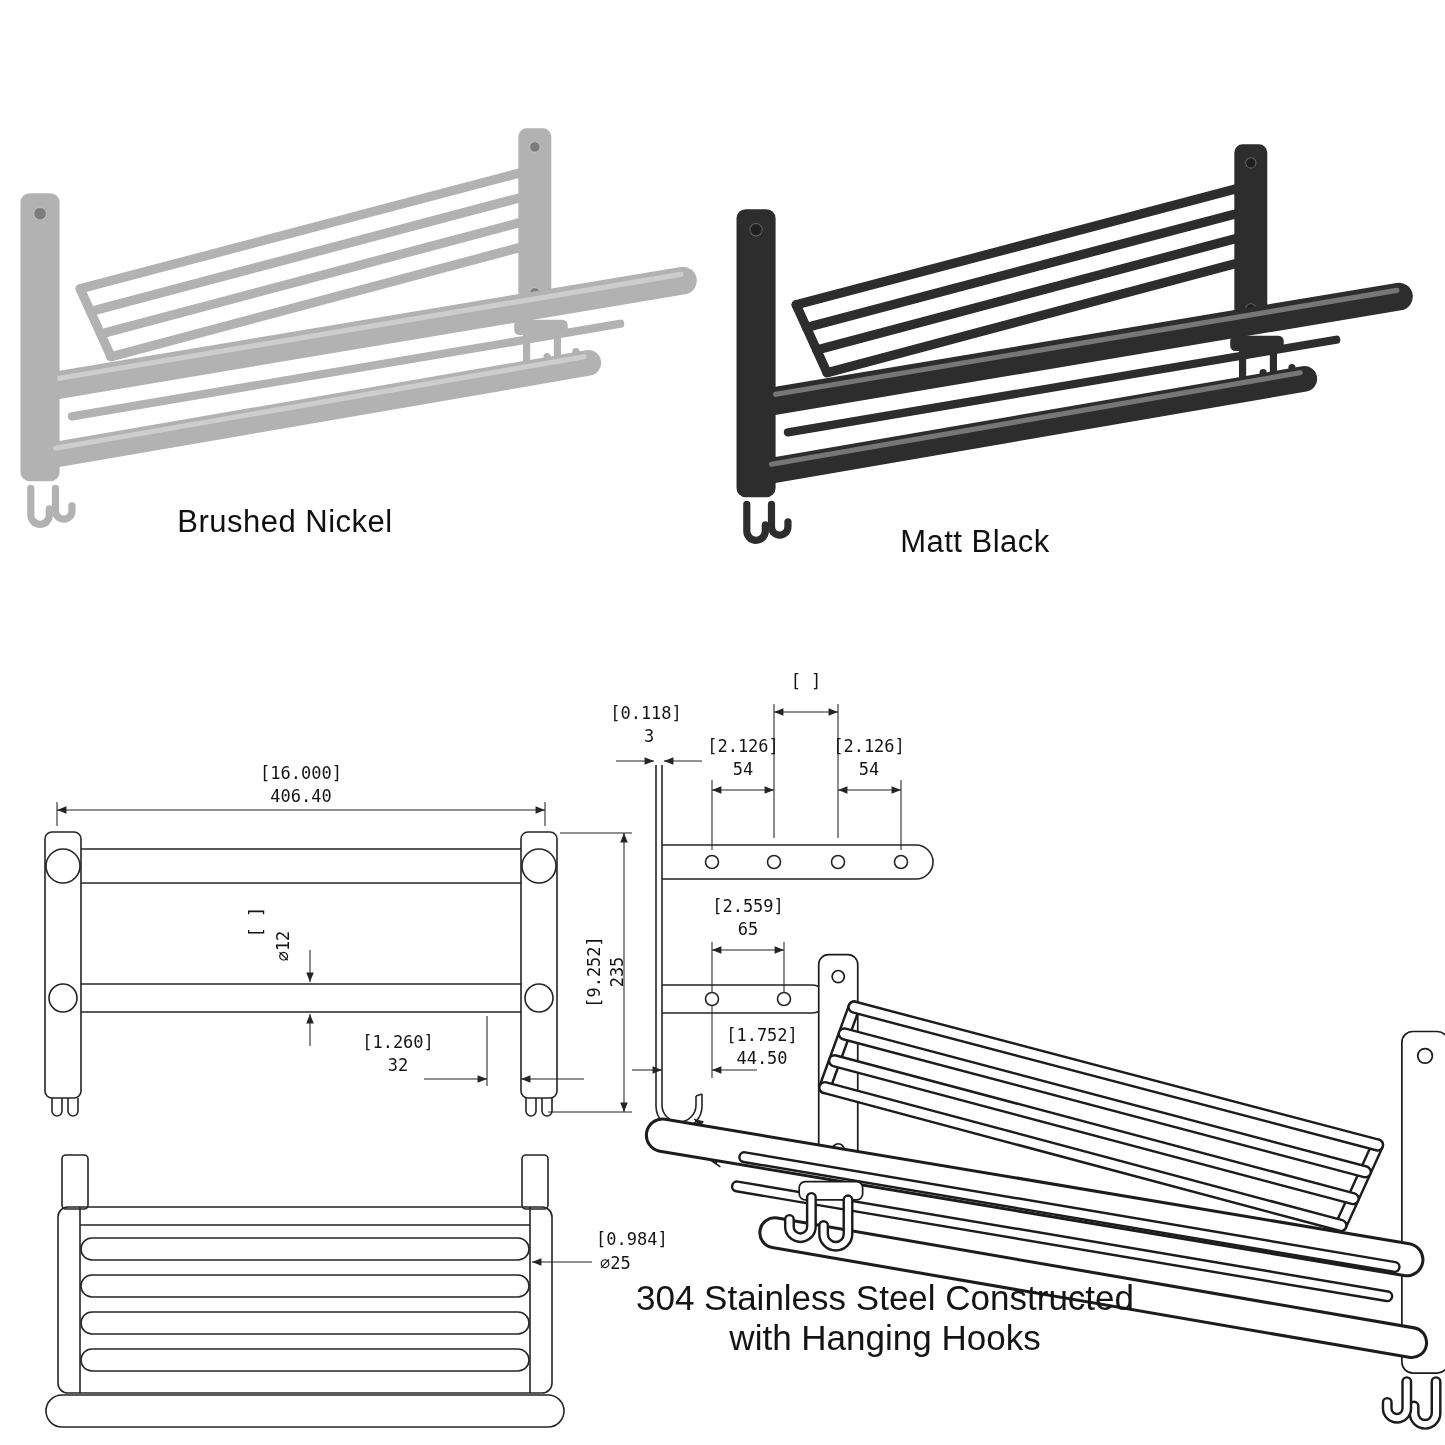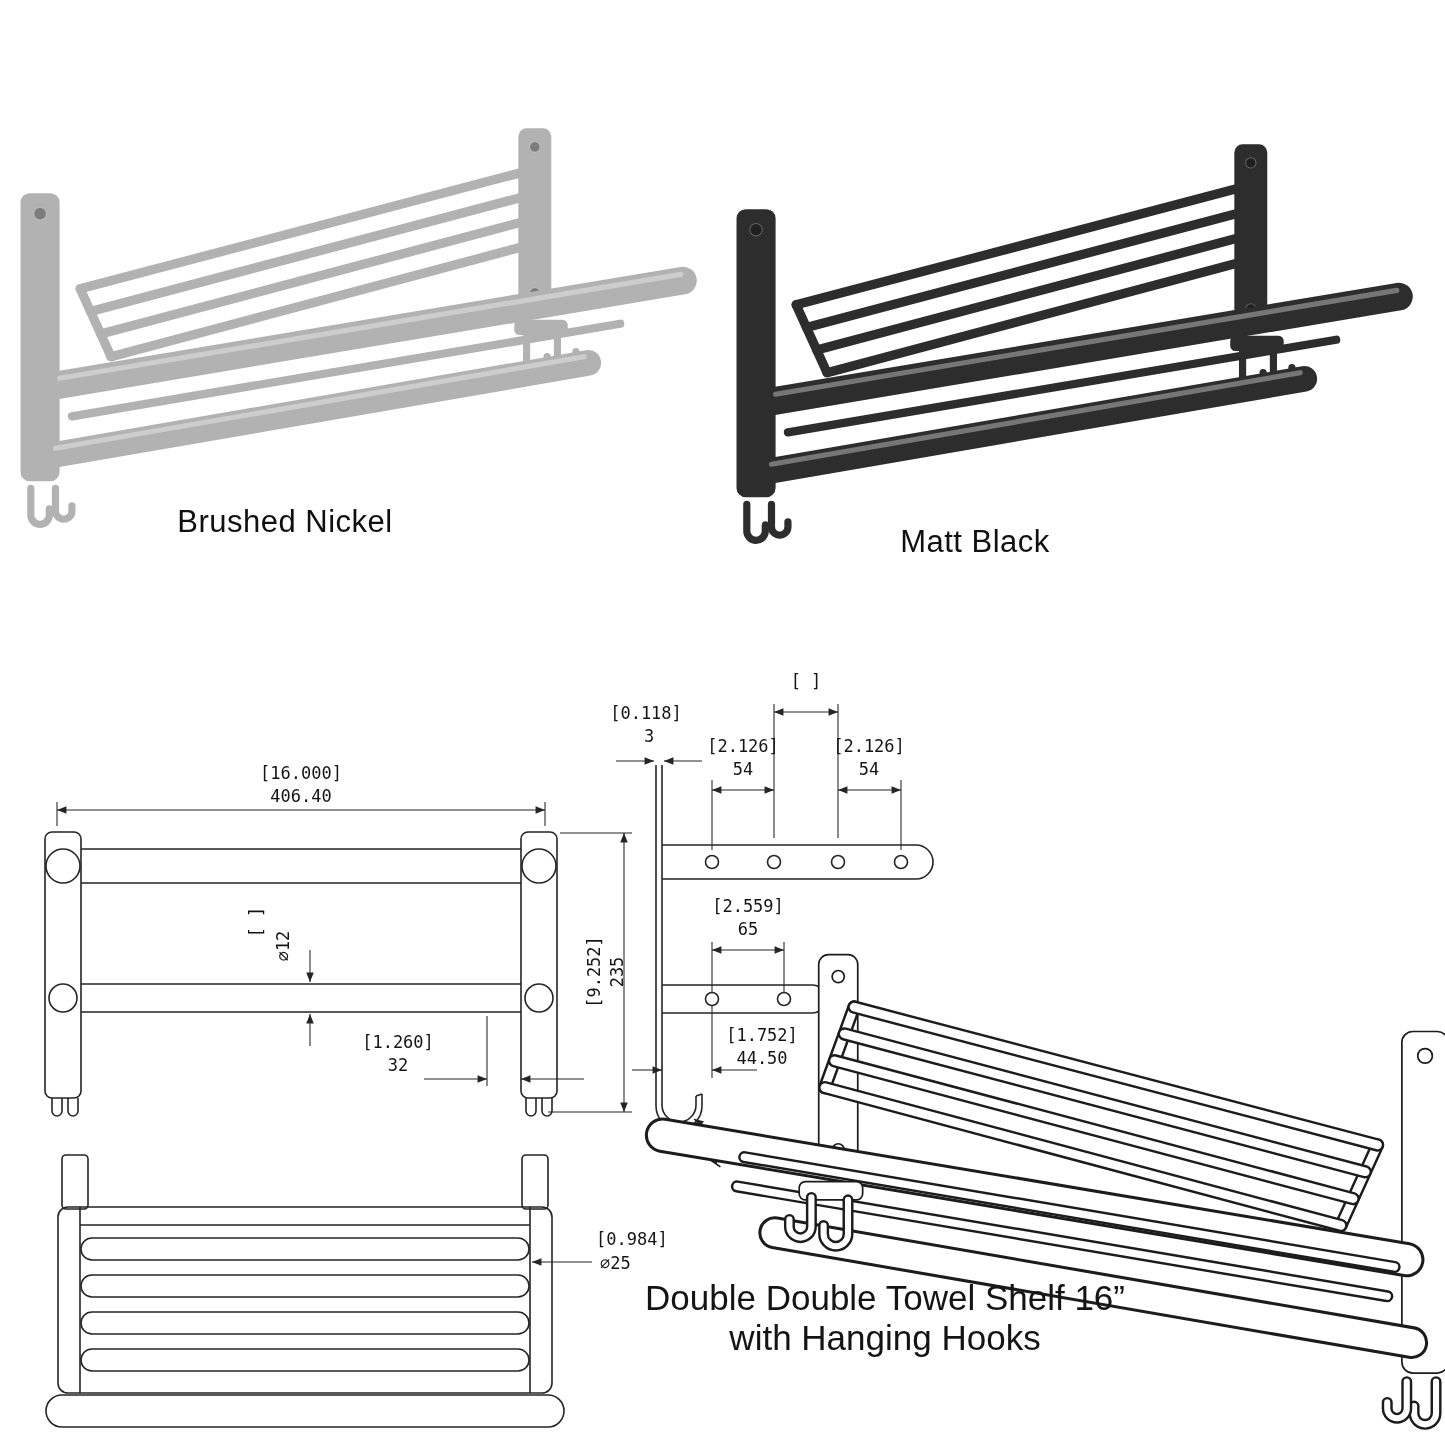--- a/index.html
+++ b/index.html
@@ -204,15 +204,15 @@
       <path class="i" stroke-width="5" d="M42,362 v22 a8,8 0 0 0 16,0 v-5"></path>
     <rect class="wp" x="488" y="198" width="52" height="15" rx="5"></rect>
     <path class="o" stroke-width="9" d="M500,213 v28 a10,10 0 0 0 20,0 v-7"></path>
       <path class="i" stroke-width="5" d="M500,213 v28 a10,10 0 0 0 20,0 v-7"></path>
     <path class="o" stroke-width="9" d="M530,211 v24 a9,9 0 0 0 18,0 v-6"></path>
       <path class="i" stroke-width="5" d="M530,211 v24 a9,9 0 0 0 18,0 v-6"></path>
   </g>
 </svg>
 
 <div class="abs caption" style="left:600px;top:1278px;width:570px">
-  <span>Double Double Towel Shelf 16”</span>
+  <span>304 Stainless Steel Constructed</span>
   <span>with Hanging Hooks</span>
 </div>
 
 </body></html>

